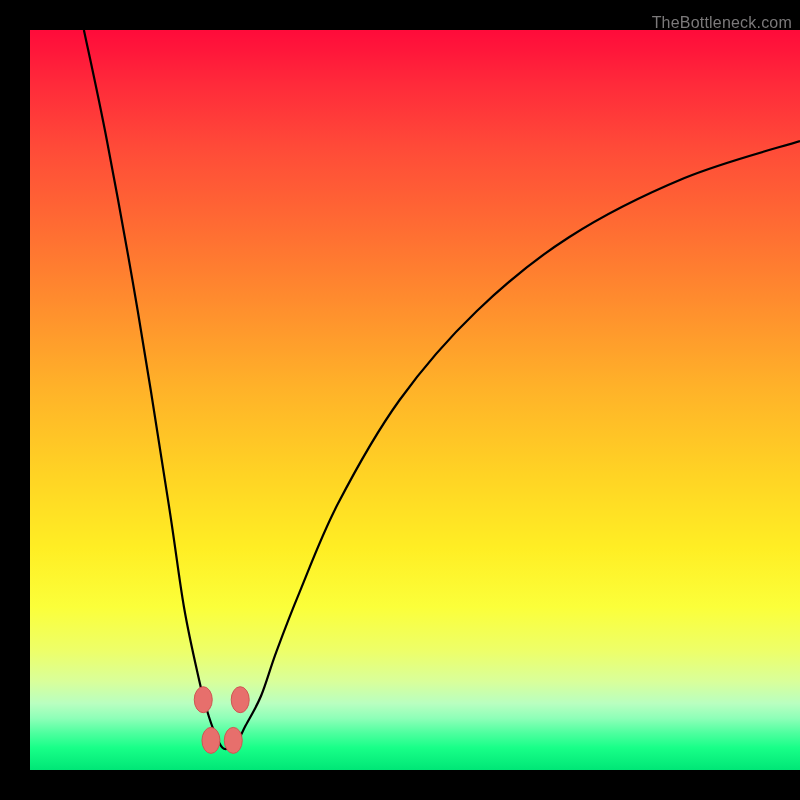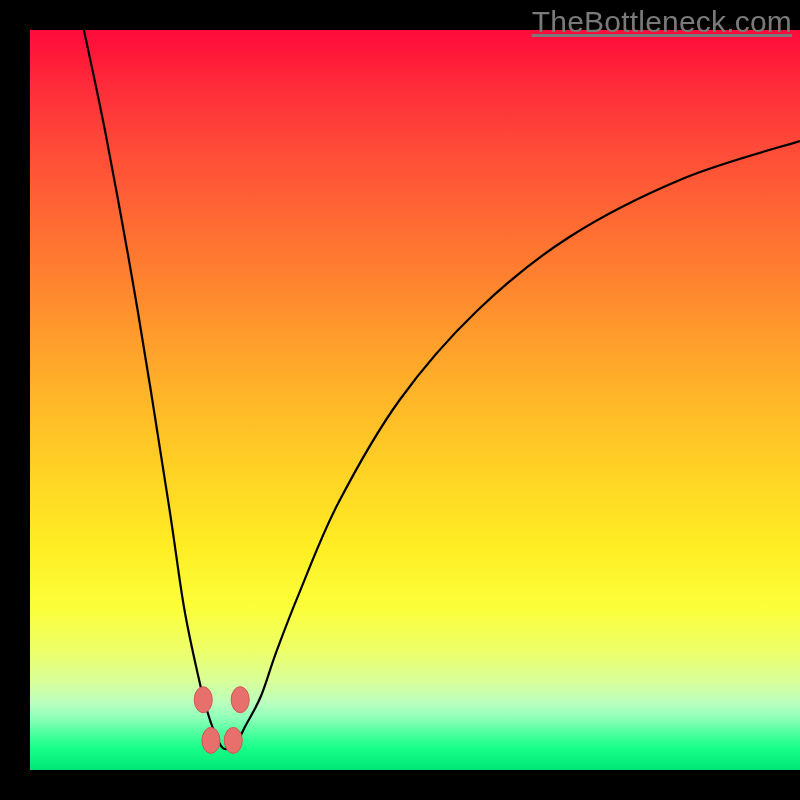--- a/index.html
+++ b/index.html
@@ -45,28 +45,27 @@
     overflow: hidden;
   }
   svg.curve {
     position: absolute;
     left: 0; top: 0;
     width: 770px;
     height: 740px;
   }
   .watermark {
     position: absolute;
-    top: 5px;
+    top: 14px;
     right: 8px;
     color: #7b797a;
-    font-size: 30px;
+    font-size: 16px;
     font-weight: 500;
     font-family: Arial, Helvetica, sans-serif;
     letter-spacing: 0.2px;
-    text-decoration: underline;
   }
 </style>
 </head>
 <body>
 
 <div class="stage">
   <div class="plot-area">
     <svg class="curve" viewBox="0 0 770 740" preserveAspectRatio="none">
       <path id="curve-path" d="M 53.90 0.00 C 57.75 18.50, 68.02 64.13, 77.00 111.00 C 85.98 157.87, 97.53 220.77, 107.80 281.20 C 118.07 341.63, 130.90 424.27, 138.60 473.60 C 146.30 522.93, 148.87 547.60, 154.00 577.20 C 159.13 606.80, 165.55 633.93, 169.40 651.20 C 173.25 668.47, 174.53 672.17, 177.10 680.80 C 179.67 689.43, 182.23 696.83, 184.80 703.00 C 187.37 709.17, 189.93 715.33, 192.50 717.80 C 195.07 720.27, 197.63 719.03, 200.20 717.80 C 202.77 716.57, 205.33 714.10, 207.90 710.40 C 210.47 706.70, 211.75 703.00, 215.60 695.60 C 219.45 688.20, 225.87 678.33, 231.00 666.00 C 236.13 653.67, 239.98 638.87, 246.40 621.60 C 252.82 604.33, 259.23 587.07, 269.50 562.40 C 279.77 537.73, 291.32 505.67, 308.00 473.60 C 324.68 441.53, 346.50 402.07, 369.60 370.00 C 392.70 337.93, 418.37 308.33, 446.60 281.20 C 474.83 254.07, 504.35 229.40, 539.00 207.20 C 573.65 185.00, 616.00 164.03, 654.50 148.00 C 693.00 131.97, 750.75 117.17, 770.00 111.00 " fill="none" stroke="#000000" stroke-width="2.2"></path>
       <g id="markers-group">

